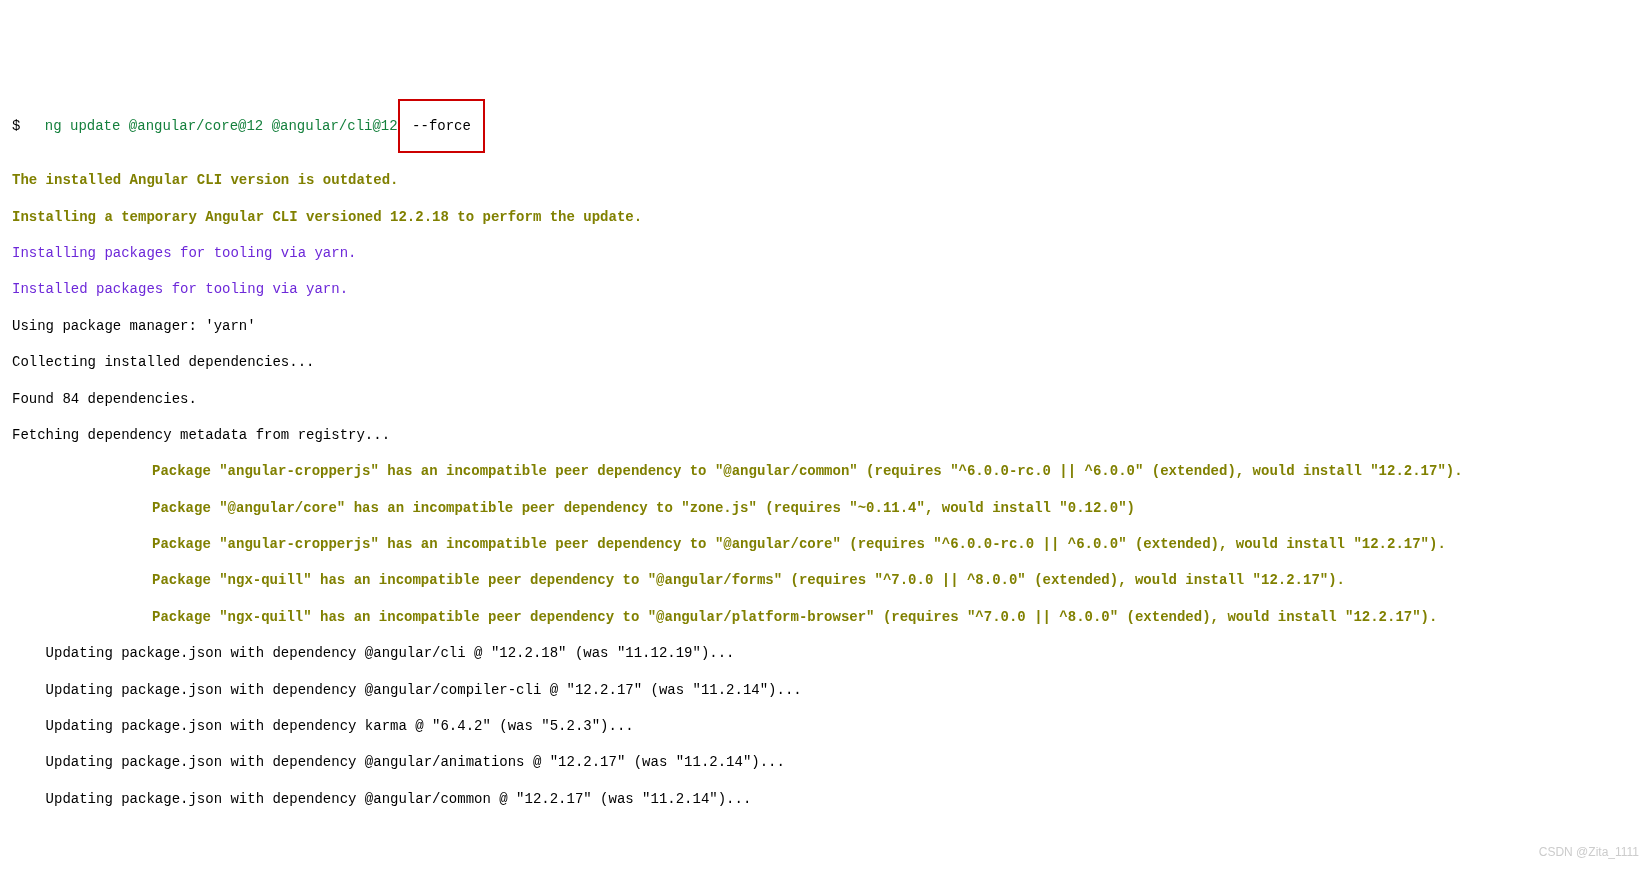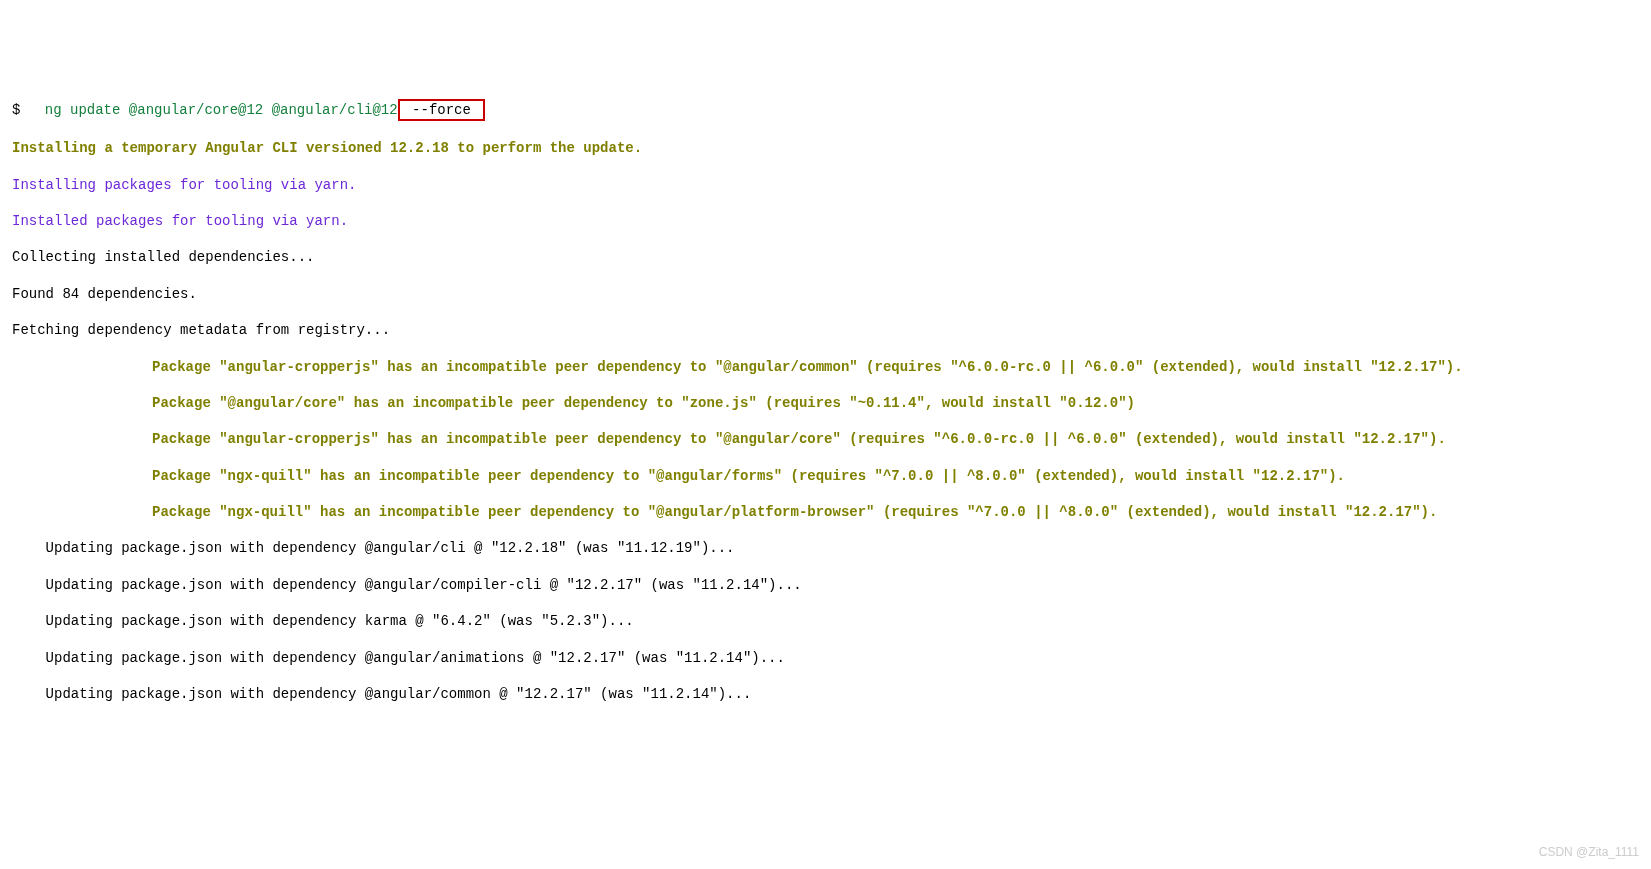--- a/index.html
+++ b/index.html
@@ -14,43 +14,45 @@
     }
     .line { display: block; }
     .blue { color: #15803d; margin-left: 16px; }
     .olive-bold { color: #808000; font-weight: bold; }
     .green { color: #6d28d9; }
     .black { color: #000; }
     .olive-indent { color: #808000; font-weight: bold; padding-left: 140px; display: inline-block; }
     .prompt { color: #000; }
     .red-box {
       border: 2px solid #cc0000;
-      padding: 0 4px;
+      padding: 16px 4px;
       display: inline-block;
     }
     .watermark {
       position: fixed;
       bottom: 8px;
       right: 12px;
       color: #ccc;
       font-family: Arial, sans-serif;
       font-size: 12px;
       text-align: center;
     }
   </style>
 </head>
 <body>
 
 
 
 <div>
 <span class="line"><span class="prompt">$ </span><span class="blue">ng update @angular/core@12 @angular/cli@12</span><span class="red-box"> --force </span></span>
+<span class="line olive-bold">The installed Angular CLI version is outdated.</span>
 <span class="line olive-bold">Installing a temporary Angular CLI versioned 12.2.18 to perform the update.</span>
 <span class="line green">Installing packages for tooling via yarn.</span>
 <span class="line green">Installed packages for tooling via yarn.</span>
+<span class="line black">Using package manager: 'yarn'</span>
 <span class="line black">Collecting installed dependencies...</span>
 <span class="line black">Found 84 dependencies.</span>
 <span class="line black">Fetching dependency metadata from registry...</span>
 <span class="line"><span class="olive-indent">Package "angular-cropperjs" has an incompatible peer dependency to "@angular/common" (requires "^6.0.0-rc.0 || ^6.0.0" (extended), would install "12.2.17").</span></span>
 <span class="line"><span class="olive-indent">Package "@angular/core" has an incompatible peer dependency to "zone.js" (requires "~0.11.4", would install "0.12.0")</span></span>
 <span class="line"><span class="olive-indent">Package "angular-cropperjs" has an incompatible peer dependency to "@angular/core" (requires "^6.0.0-rc.0 || ^6.0.0" (extended), would install "12.2.17").</span></span>
 <span class="line"><span class="olive-indent">Package "ngx-quill" has an incompatible peer dependency to "@angular/forms" (requires "^7.0.0 || ^8.0.0" (extended), would install "12.2.17").</span></span>
 <span class="line"><span class="olive-indent">Package "ngx-quill" has an incompatible peer dependency to "@angular/platform-browser" (requires "^7.0.0 || ^8.0.0" (extended), would install "12.2.17").</span></span>
 <span class="line black">    Updating package.json with dependency @angular/cli @ "12.2.18" (was "11.12.19")...</span>
 <span class="line black">    Updating package.json with dependency @angular/compiler-cli @ "12.2.17" (was "11.2.14")...</span>

